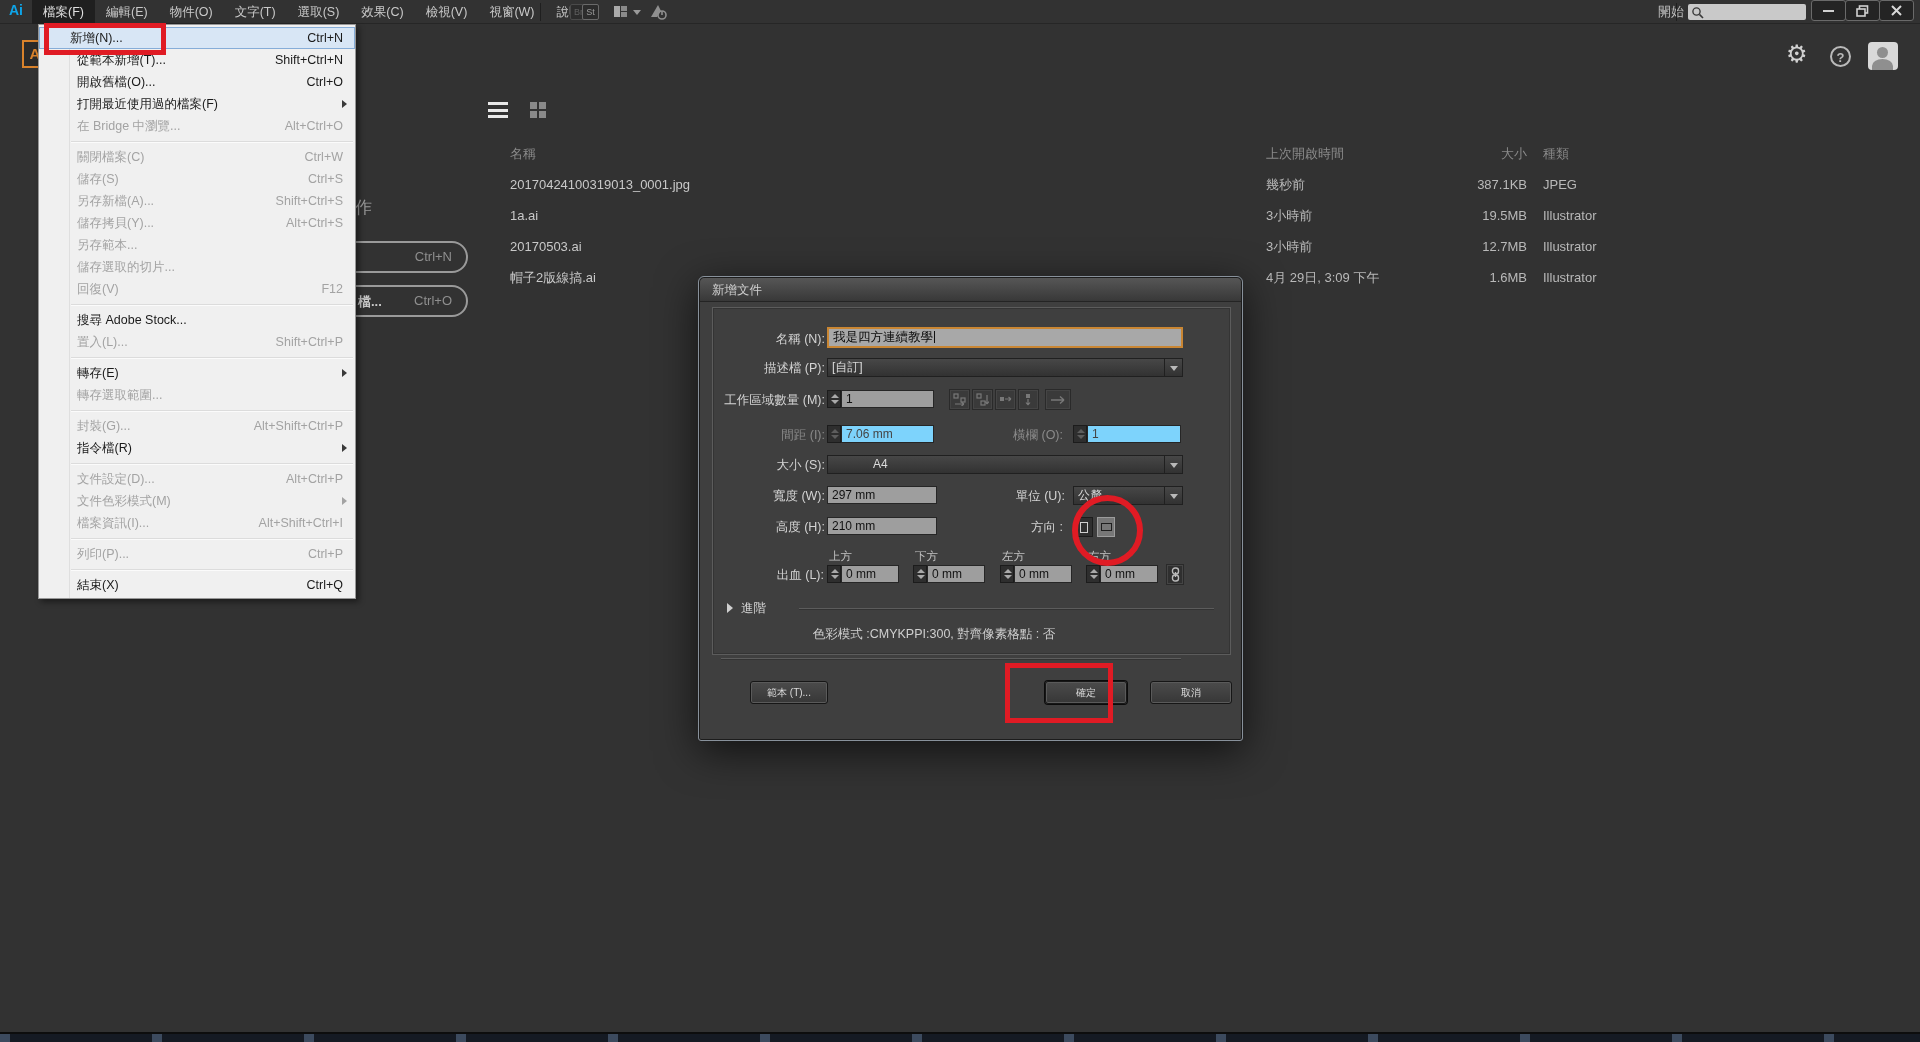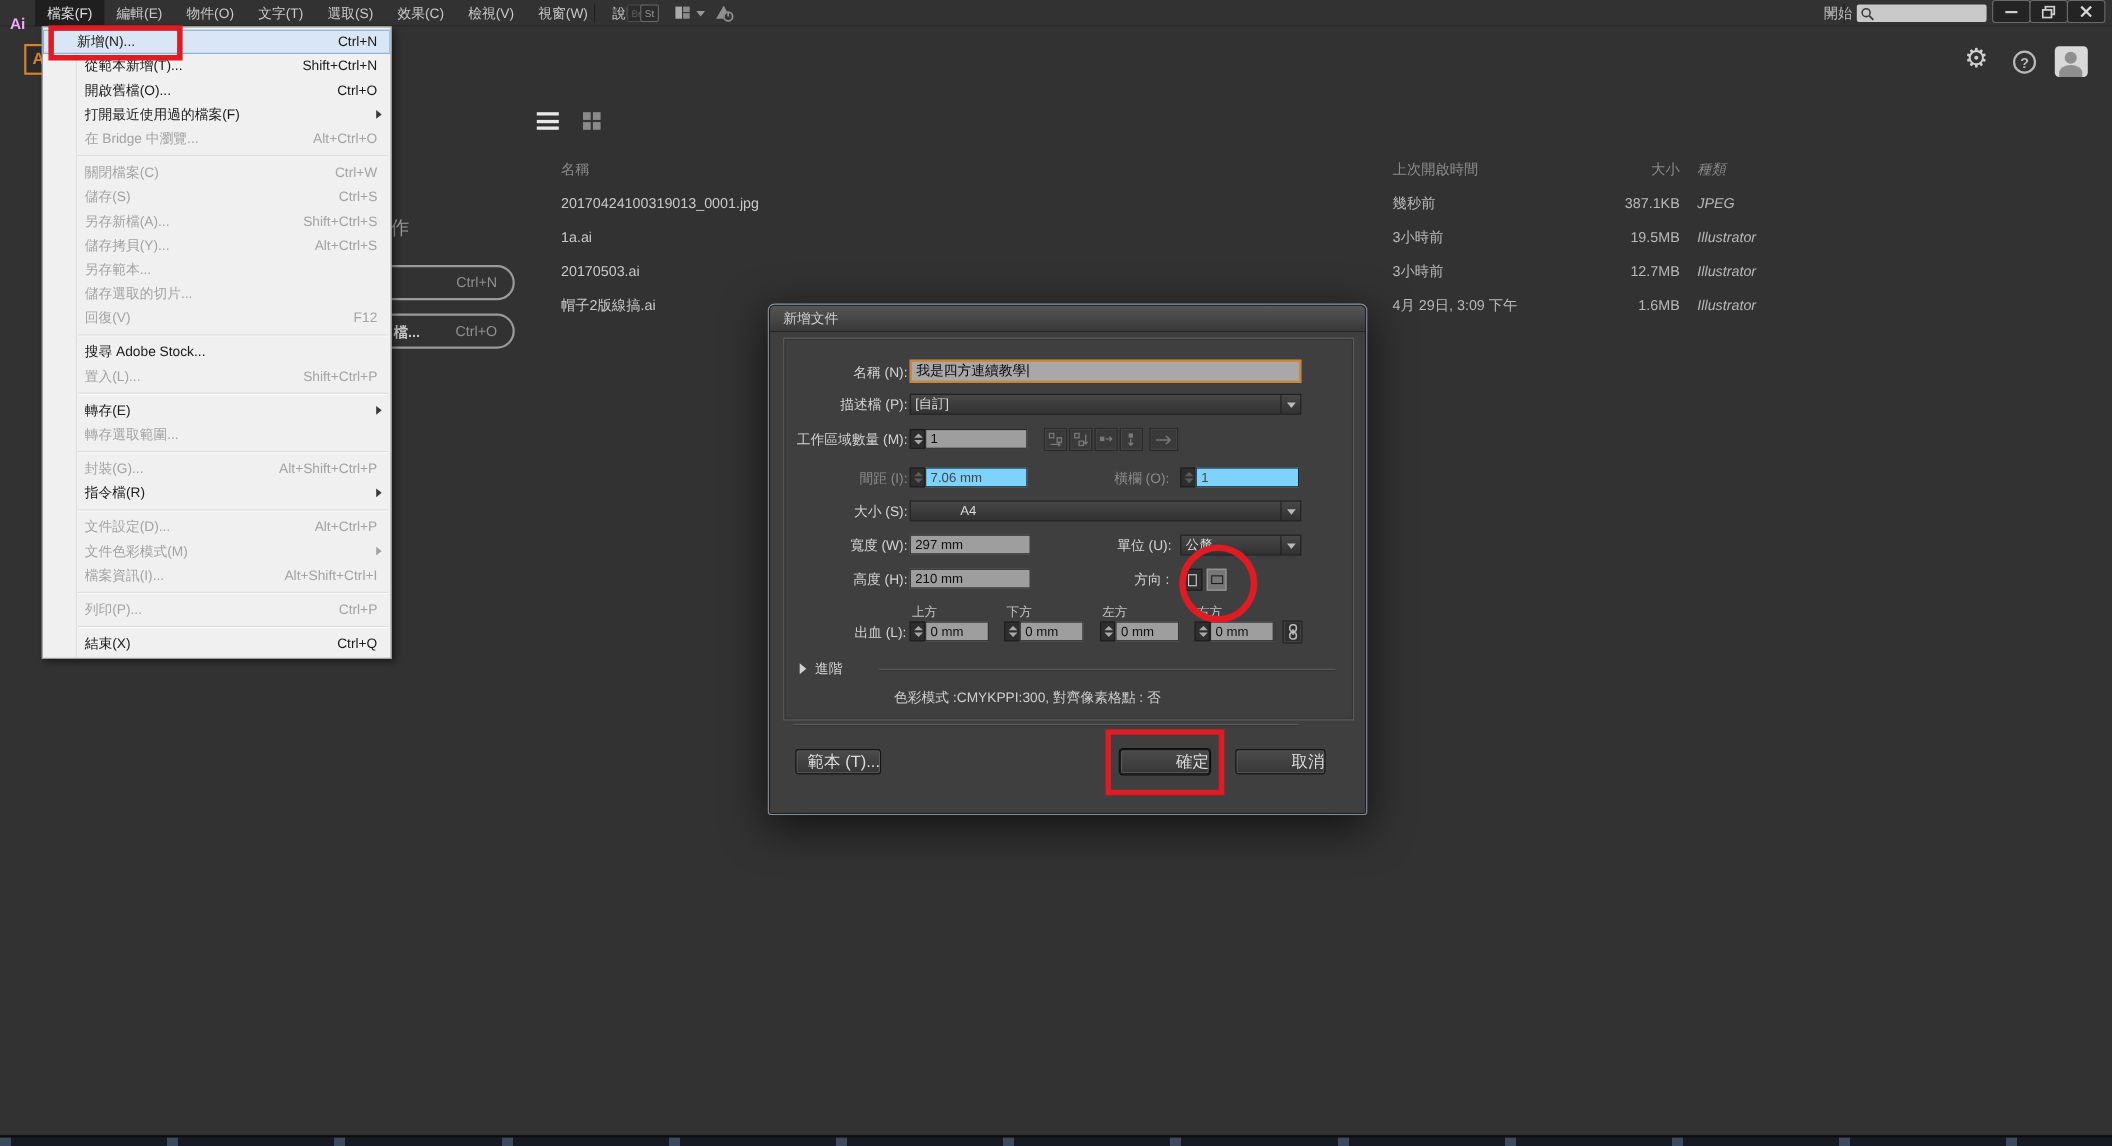--- a/index.html
+++ b/index.html
@@ -1,21 +1,21 @@
 <!DOCTYPE html>
 <html><head>
 <meta charset="utf-8">
 <style>
   html,body{margin:0;padding:0;background:#222;}
   *{box-sizing:border-box;font-family:"Liberation Sans","DejaVu Sans",sans-serif;}
   #screen{position:relative;width:1920px;height:1042px;background:#323232;overflow:hidden;}
 
   
   #titlebar{position:absolute;left:0;top:0;width:1920px;height:24px;background:#323232;border-bottom:1px solid #262626;z-index:30;}
-  .ai-logo{position:absolute;left:9px;top:13px;color:#f0abfc;font-size:14px;font-weight:bold;letter-spacing:0;}
+  .ai-logo{position:absolute;left:9px;top:2px;color:#0ea5e9;font-size:14px;font-weight:bold;letter-spacing:0;}
   .menus{position:absolute;left:32px;top:0;height:24px;display:flex;}
   .menu-top{height:24px;line-height:24px;padding:0 11px;color:#c9c9c9;font-size:12.5px;cursor:default;}
   .menu-top.active{background:#1f1f1f;color:#e0e0e0;}
   .tb-sep{position:absolute;top:3px;width:1px;height:18px;background:#1f1f1f;}
   .tb-box{position:absolute;top:4px;width:17px;height:16px;border:1px solid #6a6a6a;border-radius:2px;color:#9a9a9a;font-size:9px;line-height:14px;text-align:center;background:#2c2c2c;}
   .tb-box.dim{border-color:#4a4a4a;color:#5f5f5f;margin-left:18px;}
   .ws-icon{position:absolute;top:6px;width:14px;height:12px;display:grid;grid-template-columns:6px 6px;grid-template-rows:5px 5px;gap:1px;}
   .ws-icon i{background:#8a8a8a;}
   .ws-icon i:first-child{grid-row:1/3;background:#aaa;}
   .caret-down{position:absolute;width:0;height:0;border-left:4px solid transparent;border-right:4px solid transparent;border-top:5px solid #9a9a9a;}
@@ -37,21 +37,21 @@
 
   .view-icons{position:absolute;left:488px;top:102px;display:flex;gap:22px;z-index:1;}
   .list-icon{width:20px;height:16px;display:flex;flex-direction:column;justify-content:space-between;}
   .list-icon i{height:3px;background:#e8e8e8;}
   .grid-icon{width:17px;height:16px;display:grid;grid-template-columns:7px 7px;grid-template-rows:7px 7px;gap:2px;}
   .grid-icon i{background:#8a8a8a;}
 
   .file-table{position:absolute;left:490px;top:138px;width:1180px;font-size:13px;z-index:1;margin-left:20px;}
   .frow{display:grid;grid-template-columns:756px 171px 90px 163px;height:31px;align-items:center;}
   .frow .c-size{text-align:right;}
-  .frow .c-kind{padding-left:16px;font-style:italic;}
+  .frow .c-kind{padding-left:16px;}
   .fhead{color:#8a8a8a;}
   .fname{color:#c9c9c9;}
   .fmeta{color:#b9b9b9;}
 
   .heading-frag{position:absolute;left:355px;top:196px;color:#9a9a9a;font-size:17px;z-index:1;}
   .pill{position:absolute;left:298px;height:32px;border:2px solid #9a9a9a;border-radius:17px;color:#8f8f8f;font-size:13px;z-index:1;}
   .pill .sc{position:absolute;right:14px;top:6px;}
   .pill .lb{position:absolute;left:58px;top:6px;color:#c9c9c9;font-weight:bold;}
 
   
@@ -87,21 +87,21 @@
   .spin.dis .dn{border-top-color:#5d5d5d;}
   .gridbtn{position:absolute;width:21px;height:21px;background:#3a3a3a;border:1px solid #2a2a2a;box-shadow:inset 0 0 0 1px #454545;display:flex;align-items:center;justify-content:center;}
   .orient-btn{position:absolute;width:18px;height:20px;background:#2f2f2f;border:1px solid #1c1c1c;display:flex;align-items:center;justify-content:center;}
   .orient-btn.sel{background:#777777;border-color:#9c9c9c;}
   .orient-btn .pg{border:1.5px solid #cfcfcf;}
   .orient-btn.sel .pg{border-color:#1e1e1e;}
   .sub-lb{position:absolute;color:#c2c2c2;font-size:11.5px;}
   .adv-arrow{position:absolute;width:0;height:0;border-top:5px solid transparent;border-bottom:5px solid transparent;border-left:6px solid #cfcfcf;}
   .hline{position:absolute;height:1px;background:#5c5c5c;box-shadow:0 1px 0 #333;}
   .dlg-info{position:absolute;color:#cfcfcf;font-size:12.5px;text-align:center;}
-  .dlg-btn{position:absolute;height:23px;background:linear-gradient(#4b4b4b,#373737);border:1px solid #161616;box-shadow:inset 0 0 0 1px #5a5a5a;border-radius:3px;color:#dcdcdc;font-size:15px;text-align:right;line-height:21px;}
+  .dlg-btn{position:absolute;height:23px;background:linear-gradient(#4b4b4b,#373737);border:1px solid #161616;box-shadow:inset 0 0 0 1px #5a5a5a;border-radius:3px;color:#dcdcdc;font-size:10px;text-align:center;line-height:21px;margin-left:27px;}
   .dlg-btn.default{box-shadow:inset 0 0 0 1px #5a5a5a,0 0 0 1px #0c0c0c;}
 
   
   .anno-rect{position:absolute;border:5px solid #e01b24;z-index:45;}
   .anno-circle{position:absolute;border:6px solid #e01b24;border-radius:50%;z-index:16;}
 
   
   #taskbar{position:absolute;left:0;bottom:0;width:1920px;height:8px;background:#151a23;z-index:2;
     background-image:repeating-linear-gradient(90deg,#3c4a5e 0 10px,#151a23 10px 152px);}
   #taskbar::before{content:"";position:absolute;left:0;top:-2px;width:100%;height:2px;background:#0d0d0d;}

